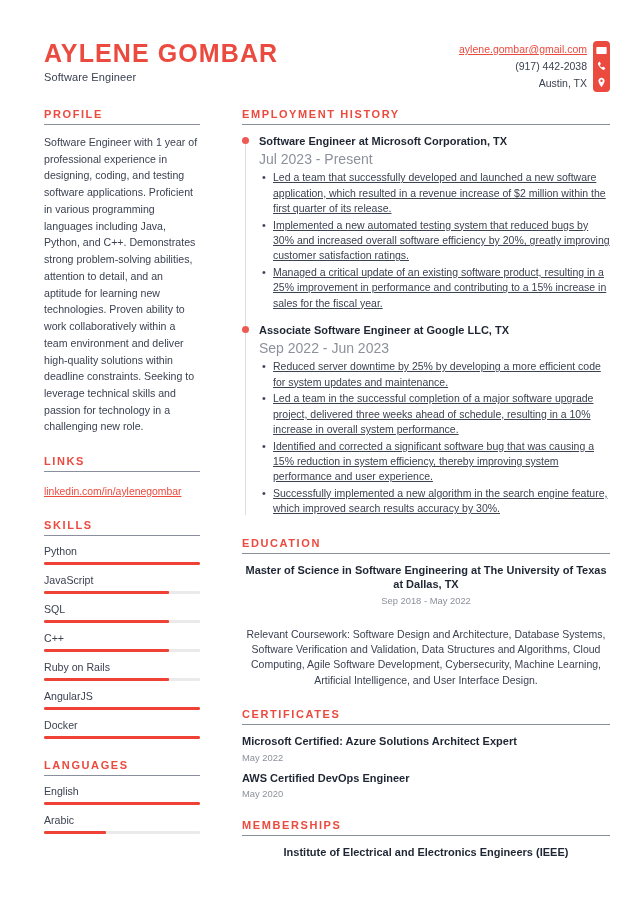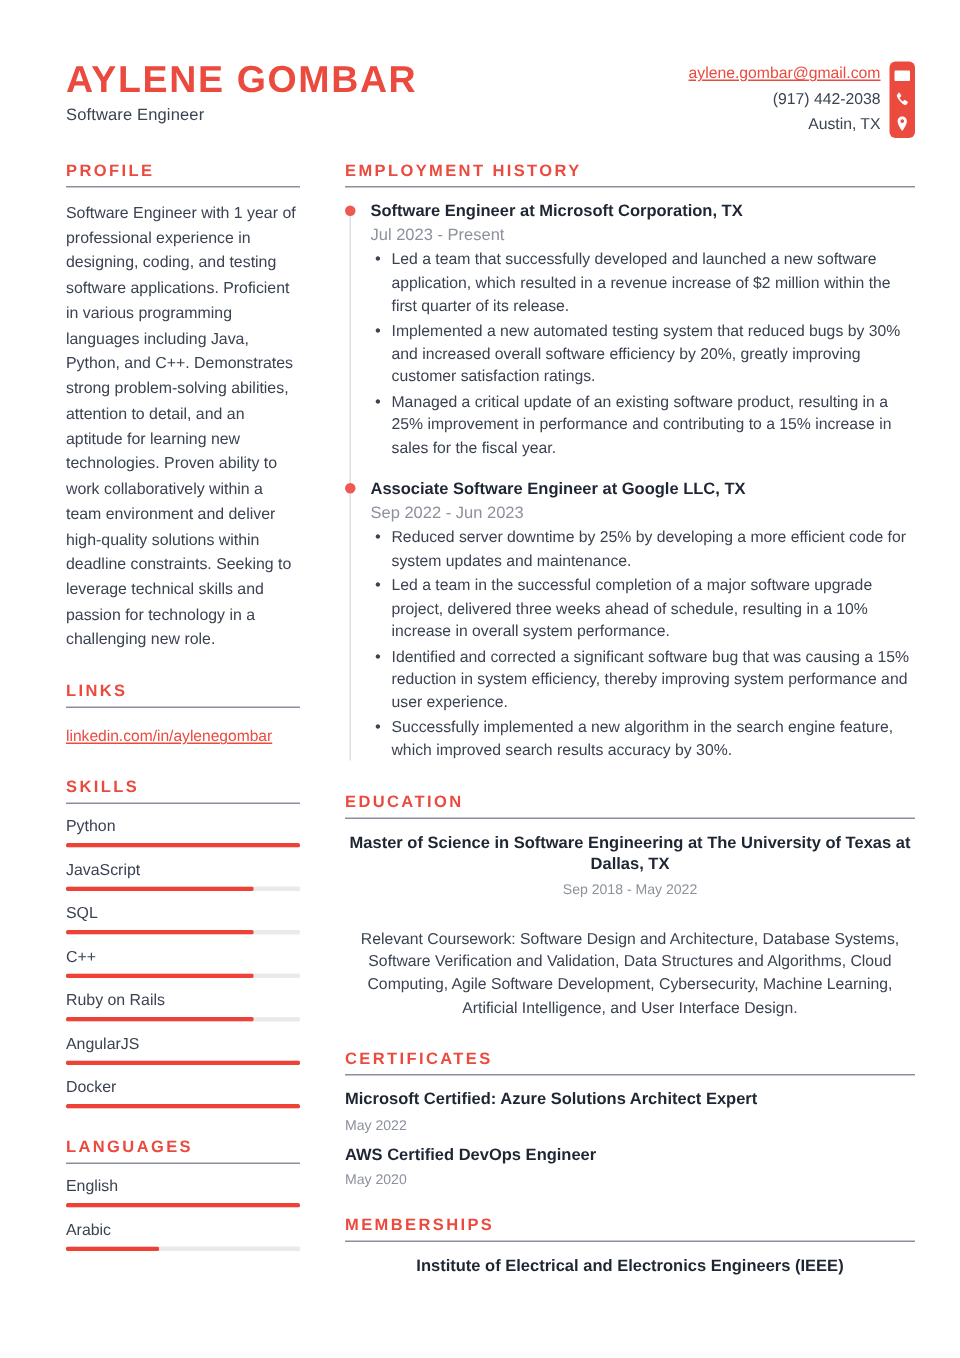--- a/index.html
+++ b/index.html
@@ -77,21 +77,21 @@
     align-items: center;
     gap: 5px;
   }
 
   .icon-bar svg { display: block; }
 
   
   .body {
     display: flex;
     padding: 16px 30px 0 44px;
-    gap: 0;
+    gap: 12px;
   }
 
   .col-left {
     width: 172px;
     flex: 0 0 172px;
     padding-right: 16px;
   }
 
   .col-right {
     flex: 1 1 auto;
@@ -186,39 +186,40 @@
   }
 
   .job-head {
     font-size: 11px;
     font-weight: bold;
     color: #1f2633;
     line-height: 1.3;
   }
 
   .job-dates {
-    font-size: 11px;
+    font-size: 14px;
     color: #8c919c;
     margin-top: 3px;
     margin-bottom: 3px;
   }
 
   .bullets {
     list-style: none;
     margin: 0;
     padding: 0;
   }
 
   .bullets li {
     position: relative;
     font-size: 10.5px;
     line-height: 1.47;
     color: #3b4251;
     padding-left: 14px;
     margin-bottom: 1px;
+    text-decoration: underline;
   }
 
   .bullets li::before {
     content: "\2022";
     position: absolute;
     left: 3px;
     top: -1px;
     color: #3b4251;
     font-size: 11px;
   }

